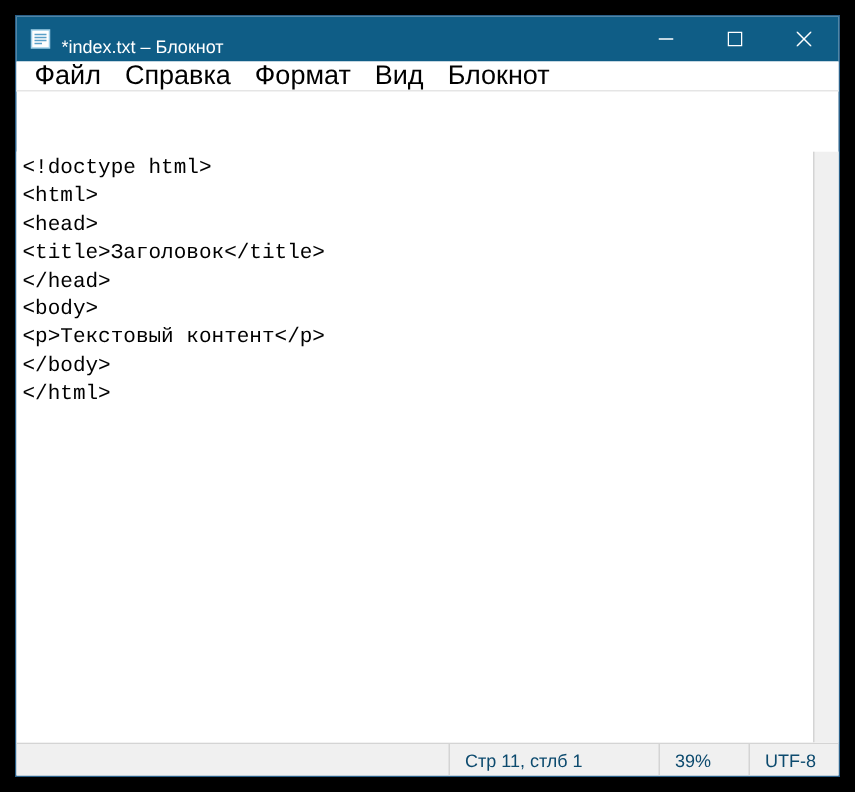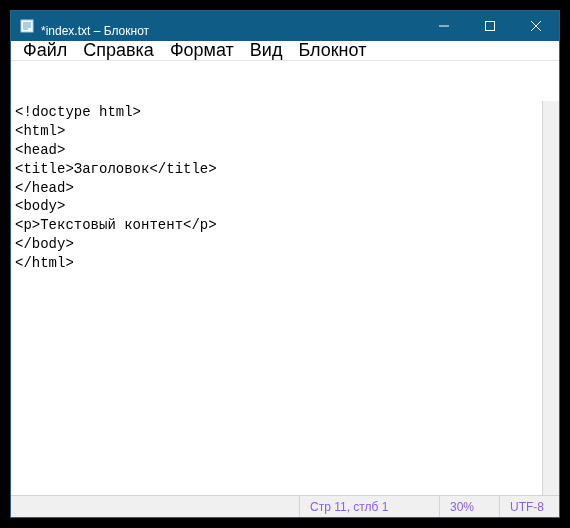--- a/index.html
+++ b/index.html
@@ -96,21 +96,21 @@
       width: 17px;
       background: #f0f0f0;
       border-left: 1px solid #d4d4d4;
     }
     .statusbar {
       height: 22px;
       background: #f0f0f0;
       border-top: 1px solid #d4d4d4;
       display: flex;
       font-size: 12px;
-      color: #8b5cf6;
+      color: #0c4a6e;
     }
     .status-cell {
       border-left: 1px solid #d4d4d4;
       padding: 2px 10px;
       display: flex;
       align-items: center;
     }
     .status-spacer {
       flex: 1;
     }
@@ -170,18 +170,18 @@
 &lt;title&gt;Заголовок&lt;/title&gt;
 &lt;/head&gt;
 &lt;body&gt;
 &lt;p&gt;Текстовый контент&lt;/p&gt;
 &lt;/body&gt;
 &lt;/html&gt;</span><div class="scrollbar-v"></div></div>
 
   <div class="statusbar">
     <div class="status-spacer"></div>
     <div class="status-cell cursor">Стр 11, стлб 1</div>
-    <div class="status-cell zoom">30%</div>
+    <div class="status-cell zoom">39%</div>
     <div class="status-cell enc">UTF-8</div>
   </div>
 
 </div>
 </div>
 
 </body></html>

